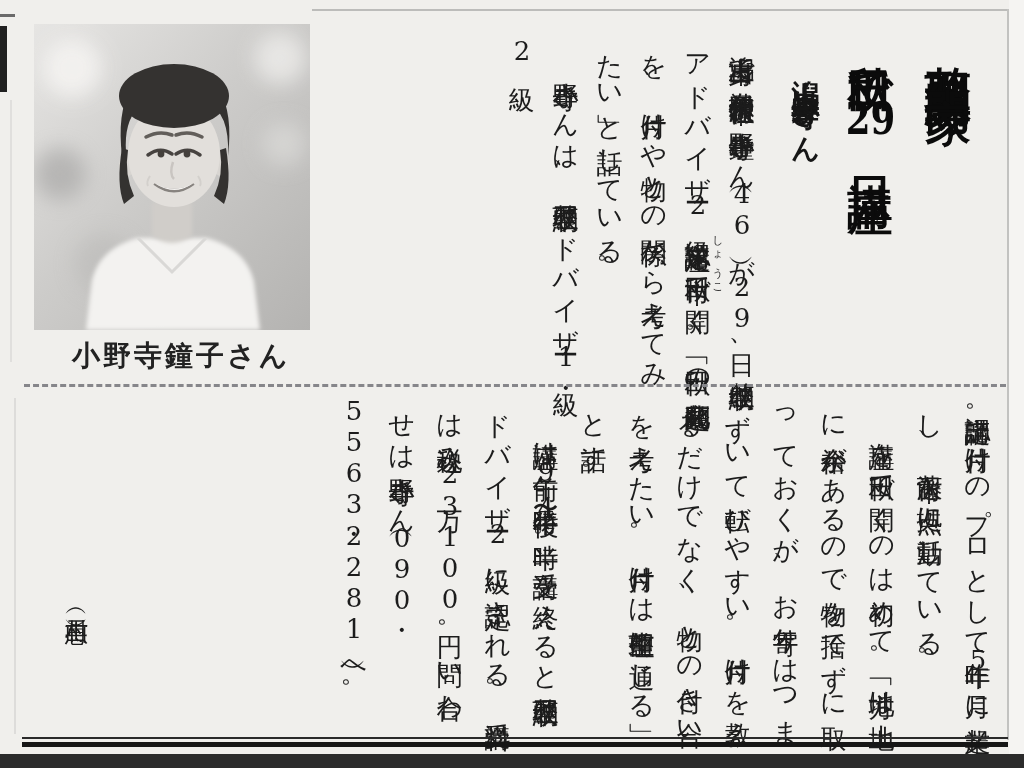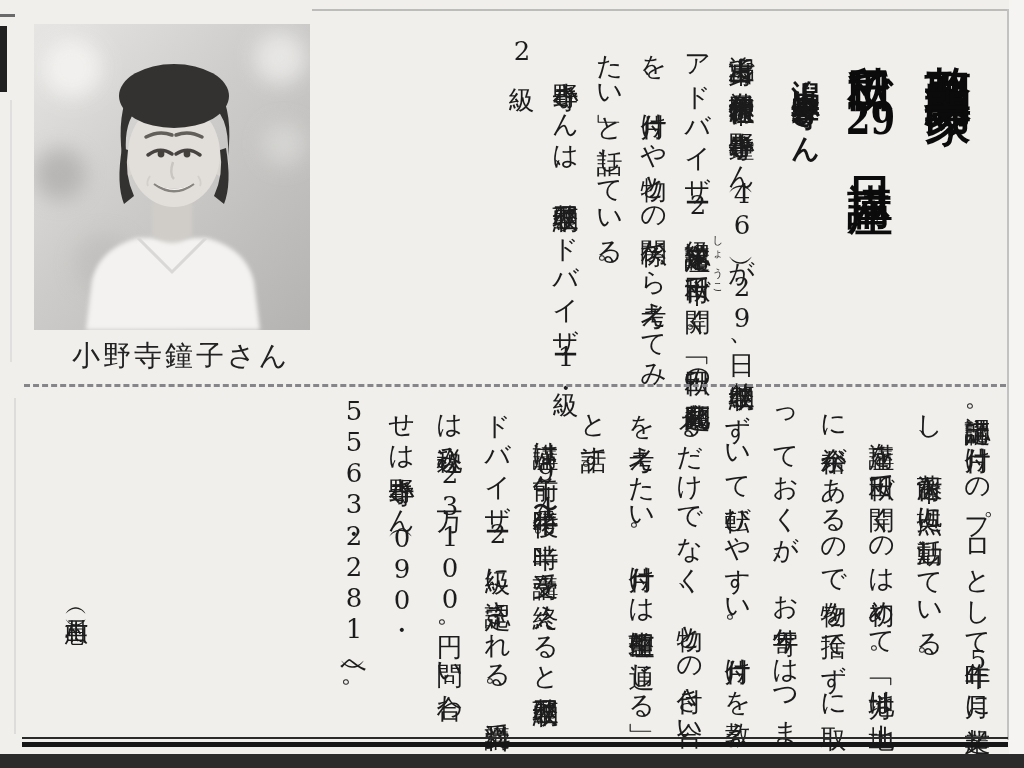--- a/index.html
+++ b/index.html
@@ -61,21 +61,21 @@
   }
 
   
   .photo {
     position:absolute; left:34px; top:24px; width:276px; height:306px;
     background:#cfcfcd; overflow:hidden;
   }
   .caption {
     position:absolute; left:72px; top:337px;
     font-family:"DejaVu Sans","Liberation Sans",sans-serif;
-    font-size:28px; font-weight:400; letter-spacing:3px; color:#222;
+    font-size:28px; font-weight:700; letter-spacing:3px; color:#222;
   }
 </style>
 </head>
 <body>
 
 <div class="page">
 
   <div class="right-margin"></div>
   <div class="top-rule"></div>
   <div class="right-rule"></div>

